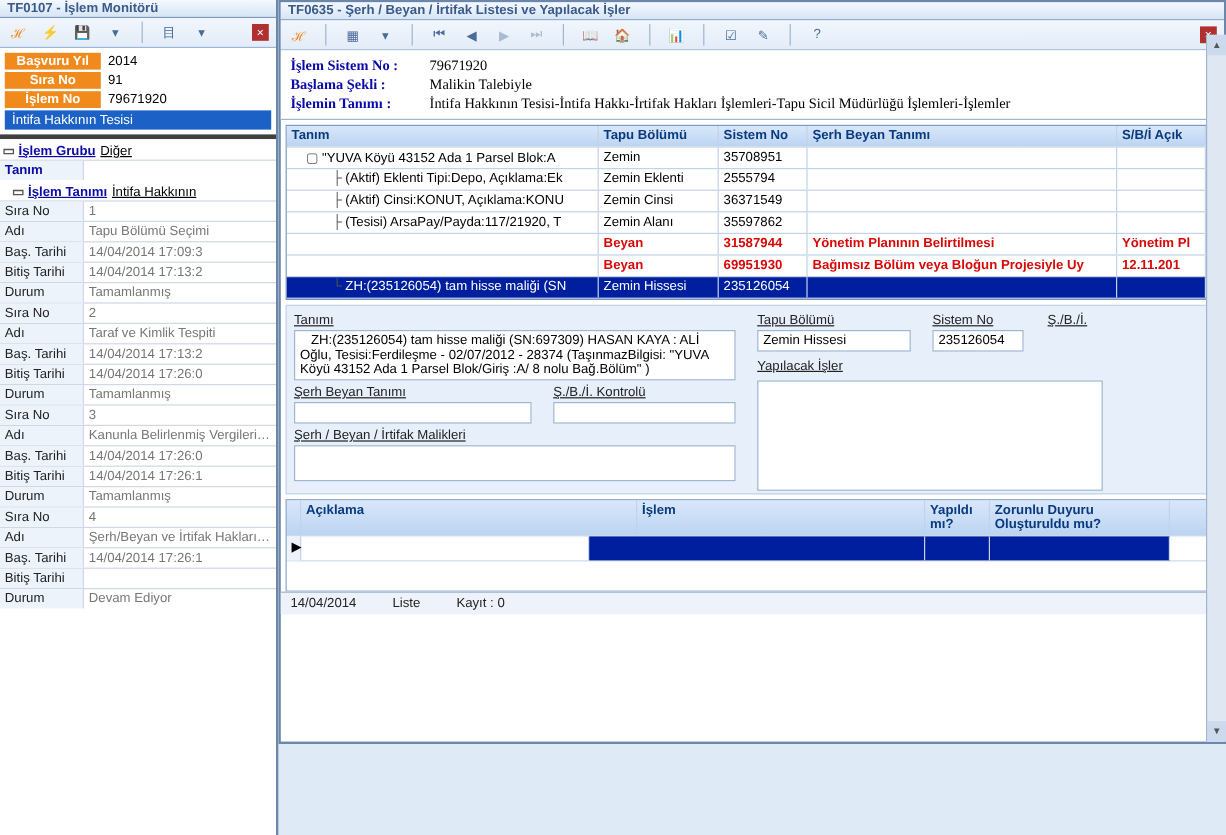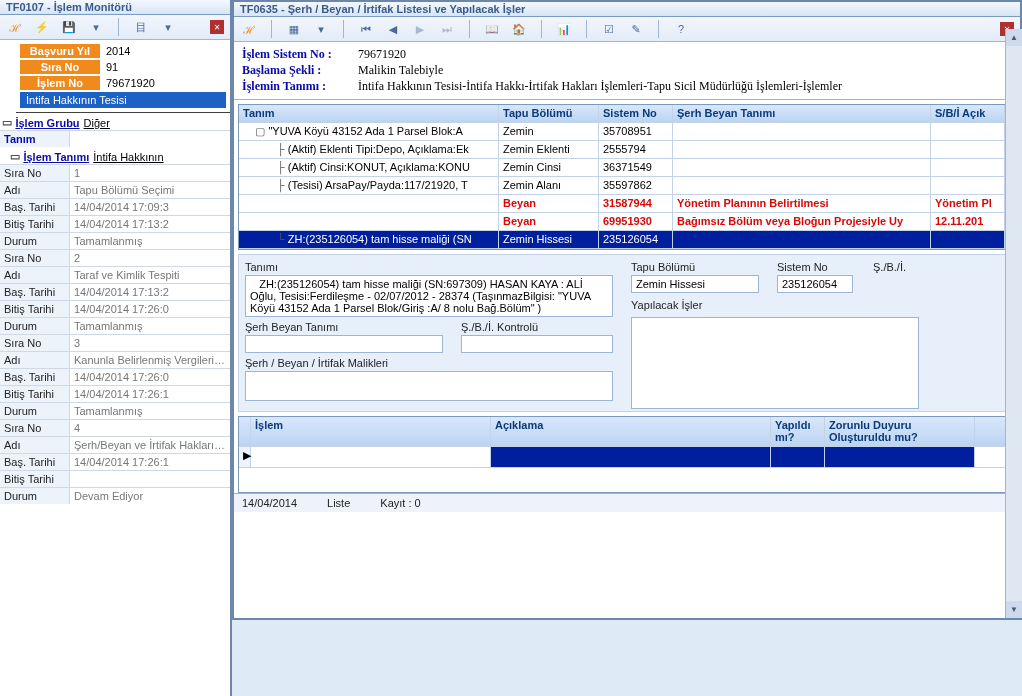--- a/index.html
+++ b/index.html
@@ -42,22 +42,21 @@
   
   .left-panel {
     position: absolute; left: 0; top: 0;
     width: 232px; height: 696px;
     border-right: 2px solid #6b87ab;
     background: #fff;
   }
   .left-header-block {
     padding: 2px 4px;
     background: #fff;
-    border-bottom: 1px solid #404040;
-    margin-left: 16px;
+    border-bottom: 4px solid #404040;
   }
   .hdr-row { display:flex; margin:2px 0; }
   .hdr-key {
     width: 80px;
     color: #fff;
     background: #f08a1d;
     font-weight: bold;
     text-align: center;
     padding: 1px 0;
   }
@@ -165,21 +164,21 @@
 
   
   .detail-area {
     background: #e7effa;
     padding: 6px;
     margin: 4px;
     border: 1px solid #c4d3e8;
   }
   .da-row { display: flex; gap: 16px; margin-bottom: 4px; }
   .da-col { display: flex; flex-direction: column; }
-  .da-lbl { font-size: 11px; color: #222; margin-bottom: 2px; }
+  .da-lbl { font-size: 11px; color: #222; margin-bottom: 2px; text-decoration: underline; }
   .da-input {
     border: 1px solid #9cb6d3;
     background: #fff;
     padding: 2px 4px;
     height: 18px;
     font-size: 11px;
     font-family: inherit;
   }
   .da-ta {
     border: 1px solid #9cb6d3;
@@ -495,22 +494,22 @@
       <div class="da-col" style="flex:0 0 370px;">
         <span class="da-lbl">Şerh / Beyan / İrtifak Malikleri</span>
         <textarea class="da-ta" rows="2" style="width: 368px;"></textarea>
       </div>
     </div>
   </div>
 
   <div class="bottom-grid">
     <div class="bg-row bg-head">
       <div class="bgc" style="width:12px;"></div>
+      <div class="bgc bgc-a">Açıklama</div>
       <div class="bgc bgc-i">İşlem</div>
-      <div class="bgc bgc-a">Açıklama</div>
       <div class="bgc bgc-y">Yapıldı mı?</div>
       <div class="bgc bgc-z">Zorunlu Duyuru Oluşturuldu mu?</div>
     </div>
     <div class="bg-row" style="min-height:20px;">
       <div class="bgc" style="width:12px;background:#eef3fb;">▶</div>
       <div class="bgc bgc-i"></div>
       <div class="bgc bgc-a bg-sel"></div>
       <div class="bgc bgc-y bg-sel"></div>
       <div class="bgc bgc-z bg-sel"></div>
     </div>

